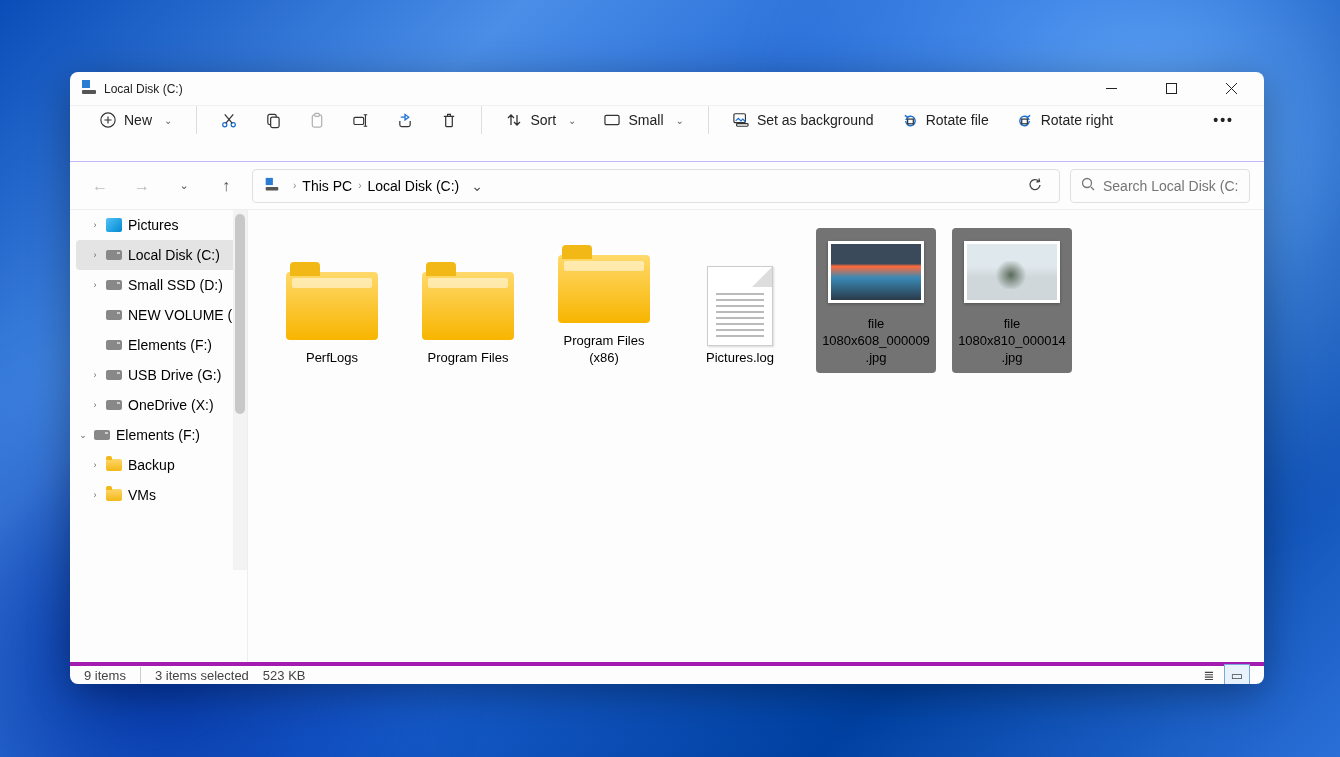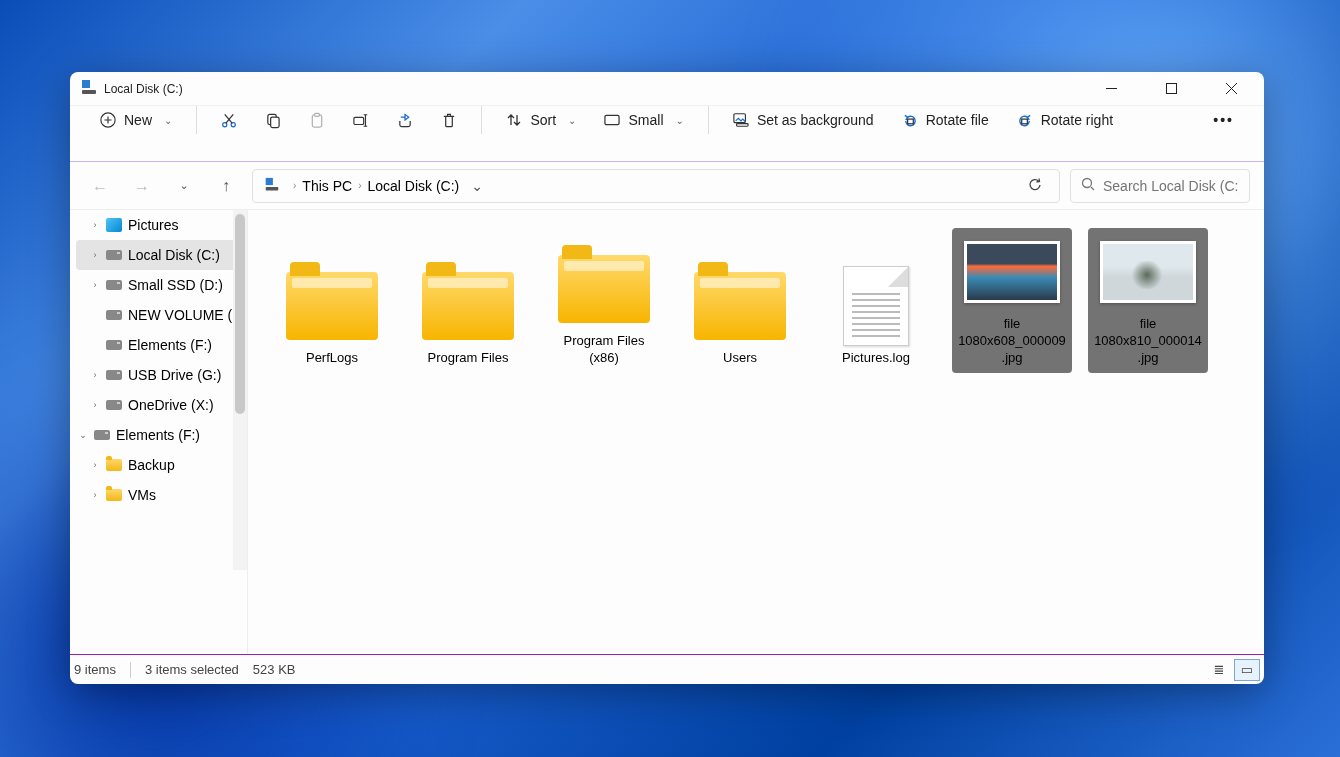--- a/index.html
+++ b/index.html
@@ -53,21 +53,21 @@
 .doc-icon { width: 66px; height: 80px; background: #fff; border: 1px solid #ccc; position: relative; box-shadow: 1px 1px 2px rgba(0,0,0,0.15); }
 .doc-icon::before { content: ""; position: absolute; top: 0; right: 0; width: 20px; height: 20px; background: linear-gradient(135deg, transparent 48%, #ddd 52%); }
 .doc-lines { position: absolute; top: 26px; left: 8px; right: 8px; }
 .doc-lines span { display: block; height: 2px; background: #bbb; margin-bottom: 4px; }
 .thumb { width: 100px; height: 62px; background: #ccc; border: 3px solid #fff; box-shadow: 0 1px 3px rgba(0,0,0,0.3); }
 .thumb.t1 { background: linear-gradient(to bottom, #3a4a5a 35%, #ff6a3a 40%, #3a8ab5 60%, #2a3a4a); }
 .thumb.t2 { background: linear-gradient(to bottom, #c8e0ec 30%, #f5d4d4 50%, #e8e8d8 80%); }
 .thumb.t3 { background: linear-gradient(to bottom, #dfe8ec 40%, #cfd7db 60%); position: relative; }
 .thumb.t3::after { content: ""; position: absolute; left: 30%; top: 30%; width: 34px; height: 28px; background: radial-gradient(circle, #5a6a5a, transparent 70%); }
 .item-label { font-size: 13px; text-align: center; margin-top: 6px; line-height: 1.3; word-break: break-word; max-width: 116px; }
-.statusbar { height: 30px; border-top: 1px solid #a21caf; display: flex; align-items: center; padding: 0 4px; font-size: 13px; color: #444; gap: 14px; }
+.statusbar { height: 22px; border-top: 4px solid #a21caf; display: flex; align-items: center; padding: 0 14px; font-size: 13px; color: #444; gap: 14px; }
 .status-sep { width: 1px; height: 16px; background: #ccc; }
 .view-toggles { margin-left: auto; display: flex; gap: 2px; }
 .vt-btn { width: 26px; height: 22px; border: 1px solid transparent; display: flex; align-items: center; justify-content: center; cursor: pointer; font-size: 13px; color: #444; }
 .vt-btn.active { border-color: #7aa8da; background: #e8f2fc; }
 </style>
 </head>
 <body>
 
 <div class="bg-swirl s1"></div>
 <div class="bg-swirl s2"></div>
@@ -316,26 +316,20 @@
             <div class="item-label">Program Files</div>
           </div>
           <div class="item">
             <div class="item-icon">
               <div class="folder-big"></div>
             </div>
             <div class="item-label">Program Files (x86)</div>
           </div>
           <div class="item">
             <div class="item-icon">
-              <div class="folder-big"></div>
-            </div>
-            <div class="item-label">Users</div>
-          </div>
-          <div class="item">
-            <div class="item-icon">
               <div class="doc-icon">
                 <div class="doc-lines">
                   <span></span>
                   <span></span>
                   <span></span>
                   <span></span>
                   <span></span>
                   <span></span>
                   <span></span>
                   <span></span>

